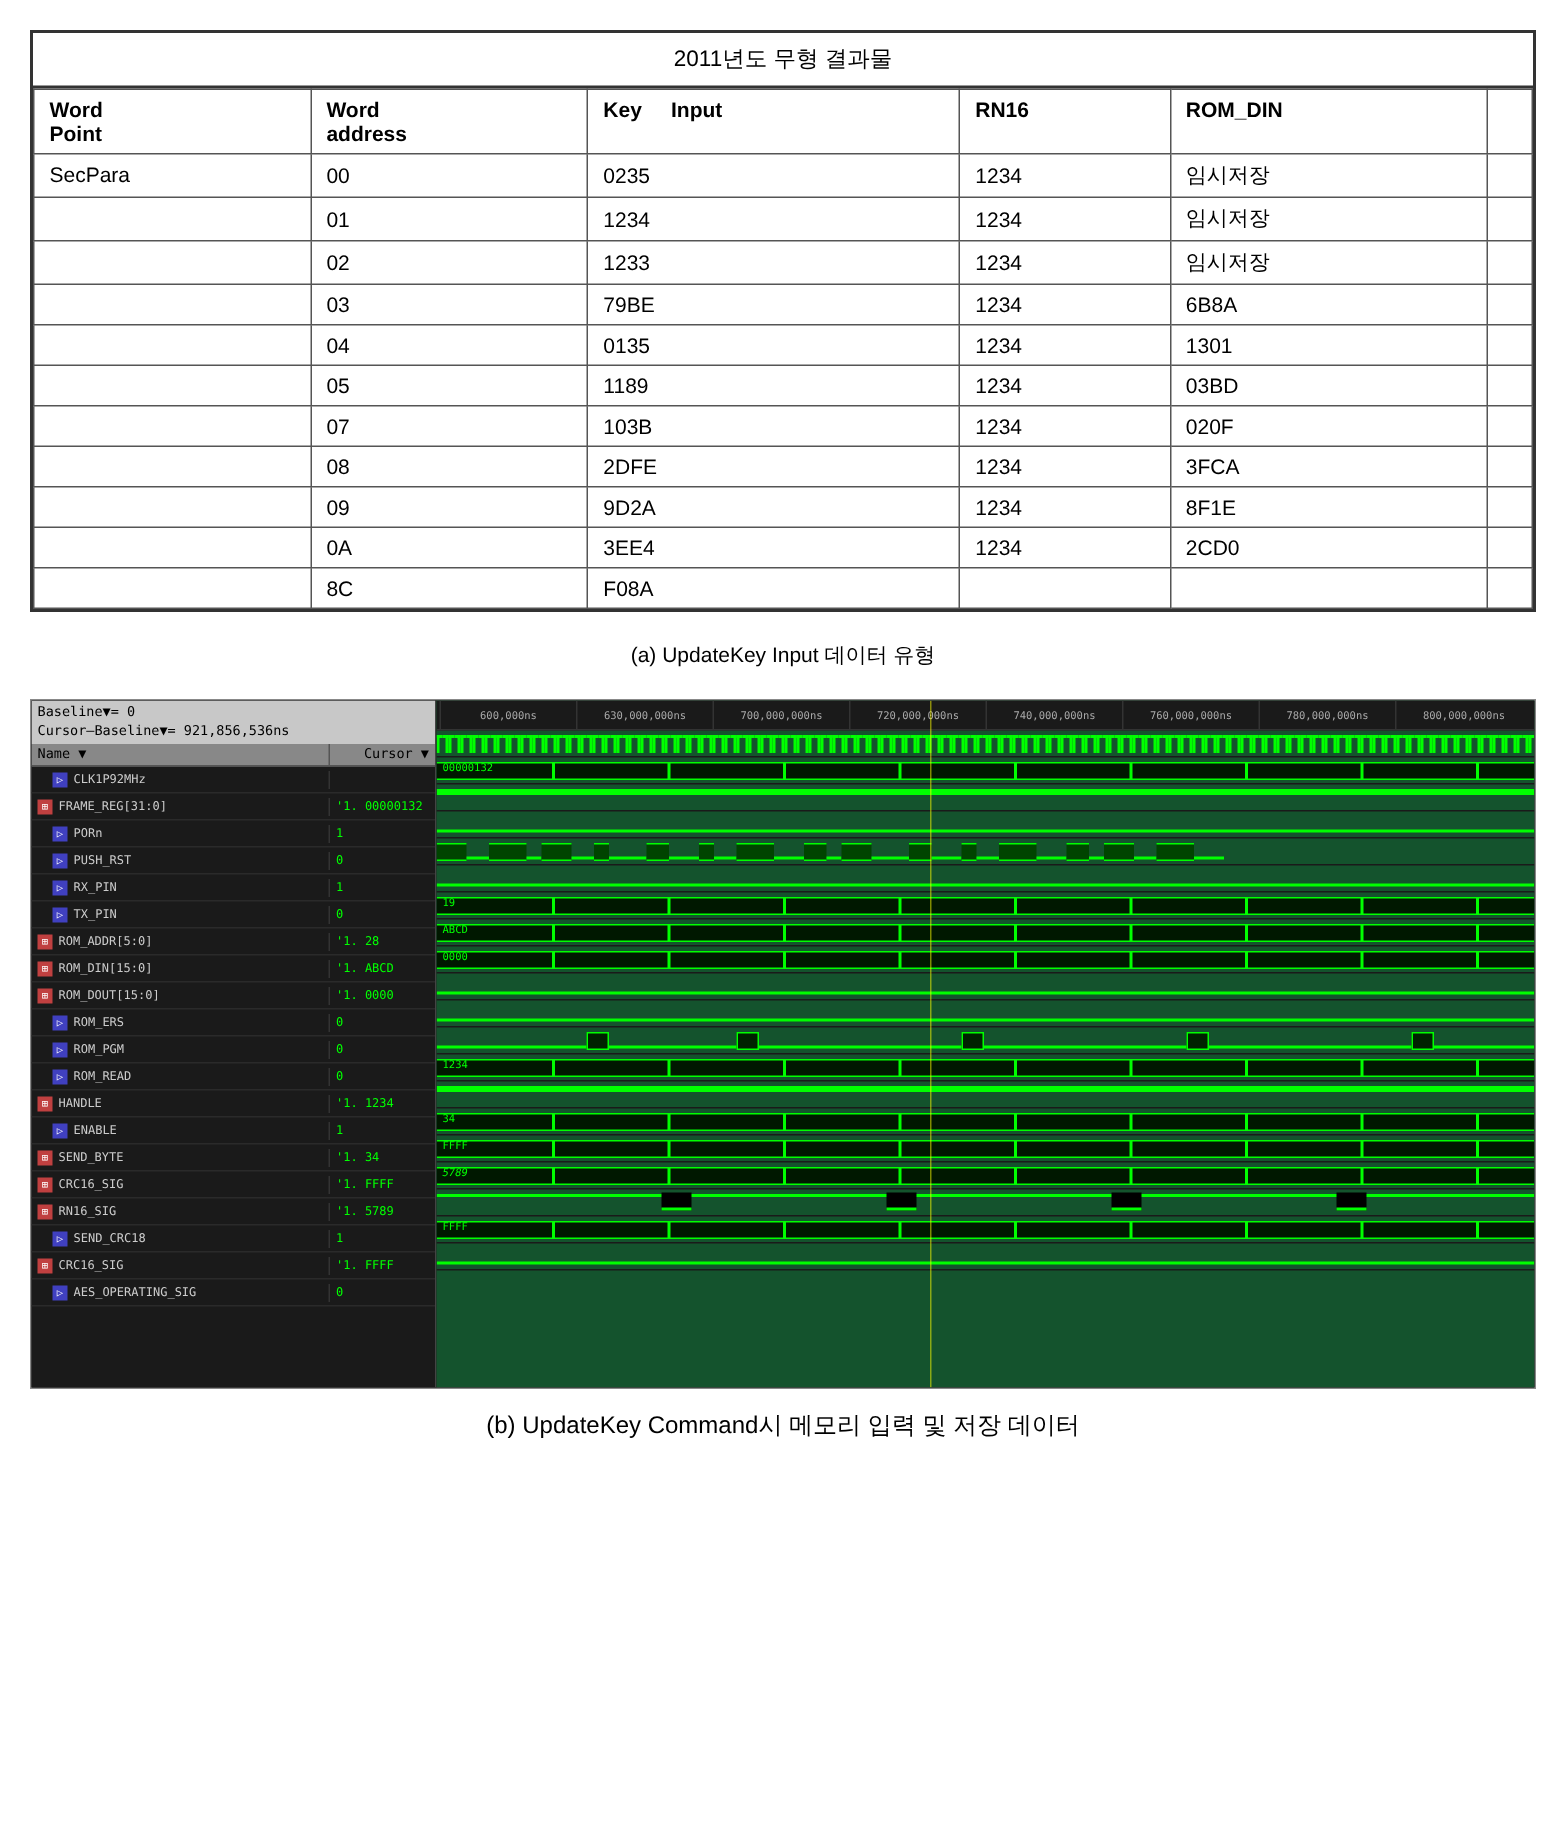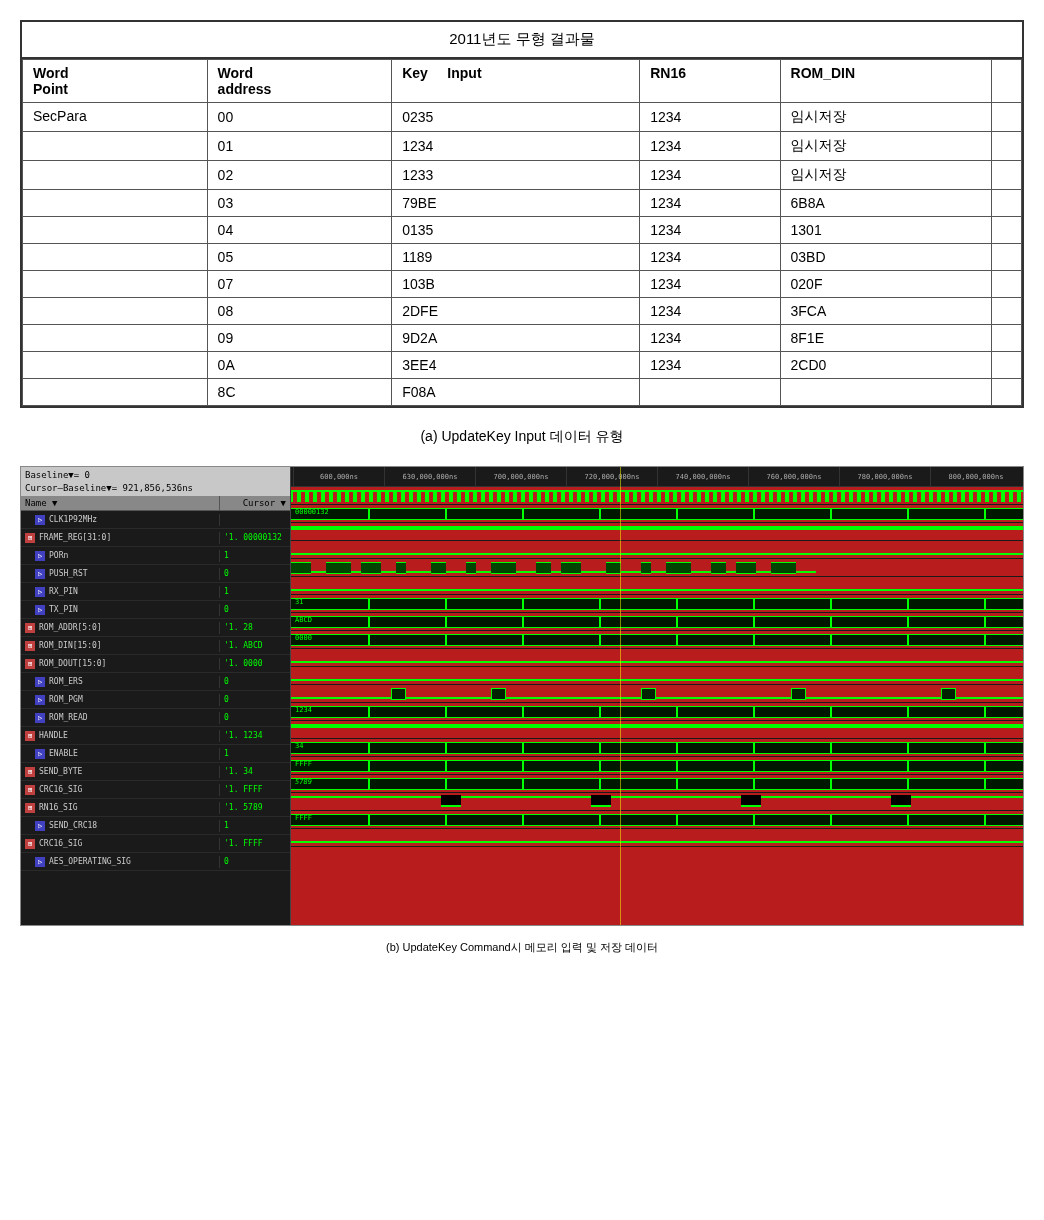--- a/index.html
+++ b/index.html
@@ -127,21 +127,21 @@
       text-align: left;
       font-size: 8px;
     }
 
     
     .sim-right {
       position: absolute;
       left: 270px; top: 0;
       right: 0;
       height: 100%;
-      background: #b91c1c;
+      background: #14532d;
       overflow: hidden;
     }
 
     .sim-timeline {
       height: 20px;
       background: #1a1a1a;
       border-bottom: 1px solid #333;
       display: flex;
       align-items: center;
       font-family: monospace;
@@ -179,21 +179,21 @@
       position: absolute;
       top: 0; bottom: 0;
       width: 1px;
       background: rgba(255,255,0,0.5);
       z-index: 10;
     }
 
     .sim-caption {
       text-align: center;
       margin: 10px 0 0 0;
-      font-size: 11px;
+      font-size: 16px;
     }
   </style>
 </head>
 <body>
 
 <div>
   <div class="table-section">
     <div class="table-title">2011년도 무형 결과물</div>
     <table class="data-table">
       <thead>
@@ -717,21 +717,21 @@
             <div style="position:absolute; left:0; top:3px; right:0; height:12px; border-top:1px solid #0f0; border-bottom:1px solid #0f0; background:#001800;"></div>
             <div style="position:absolute; left:77px; top:3px; width:0; height:12px; border-left:2px solid #0f0;"></div>
             <div style="position:absolute; left:154px; top:3px; width:0; height:12px; border-left:2px solid #0f0;"></div>
             <div style="position:absolute; left:231px; top:3px; width:0; height:12px; border-left:2px solid #0f0;"></div>
             <div style="position:absolute; left:308px; top:3px; width:0; height:12px; border-left:2px solid #0f0;"></div>
             <div style="position:absolute; left:385px; top:3px; width:0; height:12px; border-left:2px solid #0f0;"></div>
             <div style="position:absolute; left:462px; top:3px; width:0; height:12px; border-left:2px solid #0f0;"></div>
             <div style="position:absolute; left:539px; top:3px; width:0; height:12px; border-left:2px solid #0f0;"></div>
             <div style="position:absolute; left:616px; top:3px; width:0; height:12px; border-left:2px solid #0f0;"></div>
             <div style="position:absolute; left:693px; top:3px; width:0; height:12px; border-left:2px solid #0f0;"></div>
-            <span style="position:absolute; left:4px; top:3px; color:#0f0; font-size:7px; font-family:monospace; z-index:2;">31</span>
+            <span style="position:absolute; left:4px; top:3px; color:#0f0; font-size:7px; font-family:monospace; z-index:2;">19</span>
           </div>
           <div class="sig-row" style="height:18px; position:relative; overflow:hidden;">
             <div style="position:absolute; left:0; top:3px; right:0; height:12px; border-top:1px solid #0f0; border-bottom:1px solid #0f0; background:#001800;"></div>
             <div style="position:absolute; left:77px; top:3px; width:0; height:12px; border-left:2px solid #0f0;"></div>
             <div style="position:absolute; left:154px; top:3px; width:0; height:12px; border-left:2px solid #0f0;"></div>
             <div style="position:absolute; left:231px; top:3px; width:0; height:12px; border-left:2px solid #0f0;"></div>
             <div style="position:absolute; left:308px; top:3px; width:0; height:12px; border-left:2px solid #0f0;"></div>
             <div style="position:absolute; left:385px; top:3px; width:0; height:12px; border-left:2px solid #0f0;"></div>
             <div style="position:absolute; left:462px; top:3px; width:0; height:12px; border-left:2px solid #0f0;"></div>
             <div style="position:absolute; left:539px; top:3px; width:0; height:12px; border-left:2px solid #0f0;"></div>

